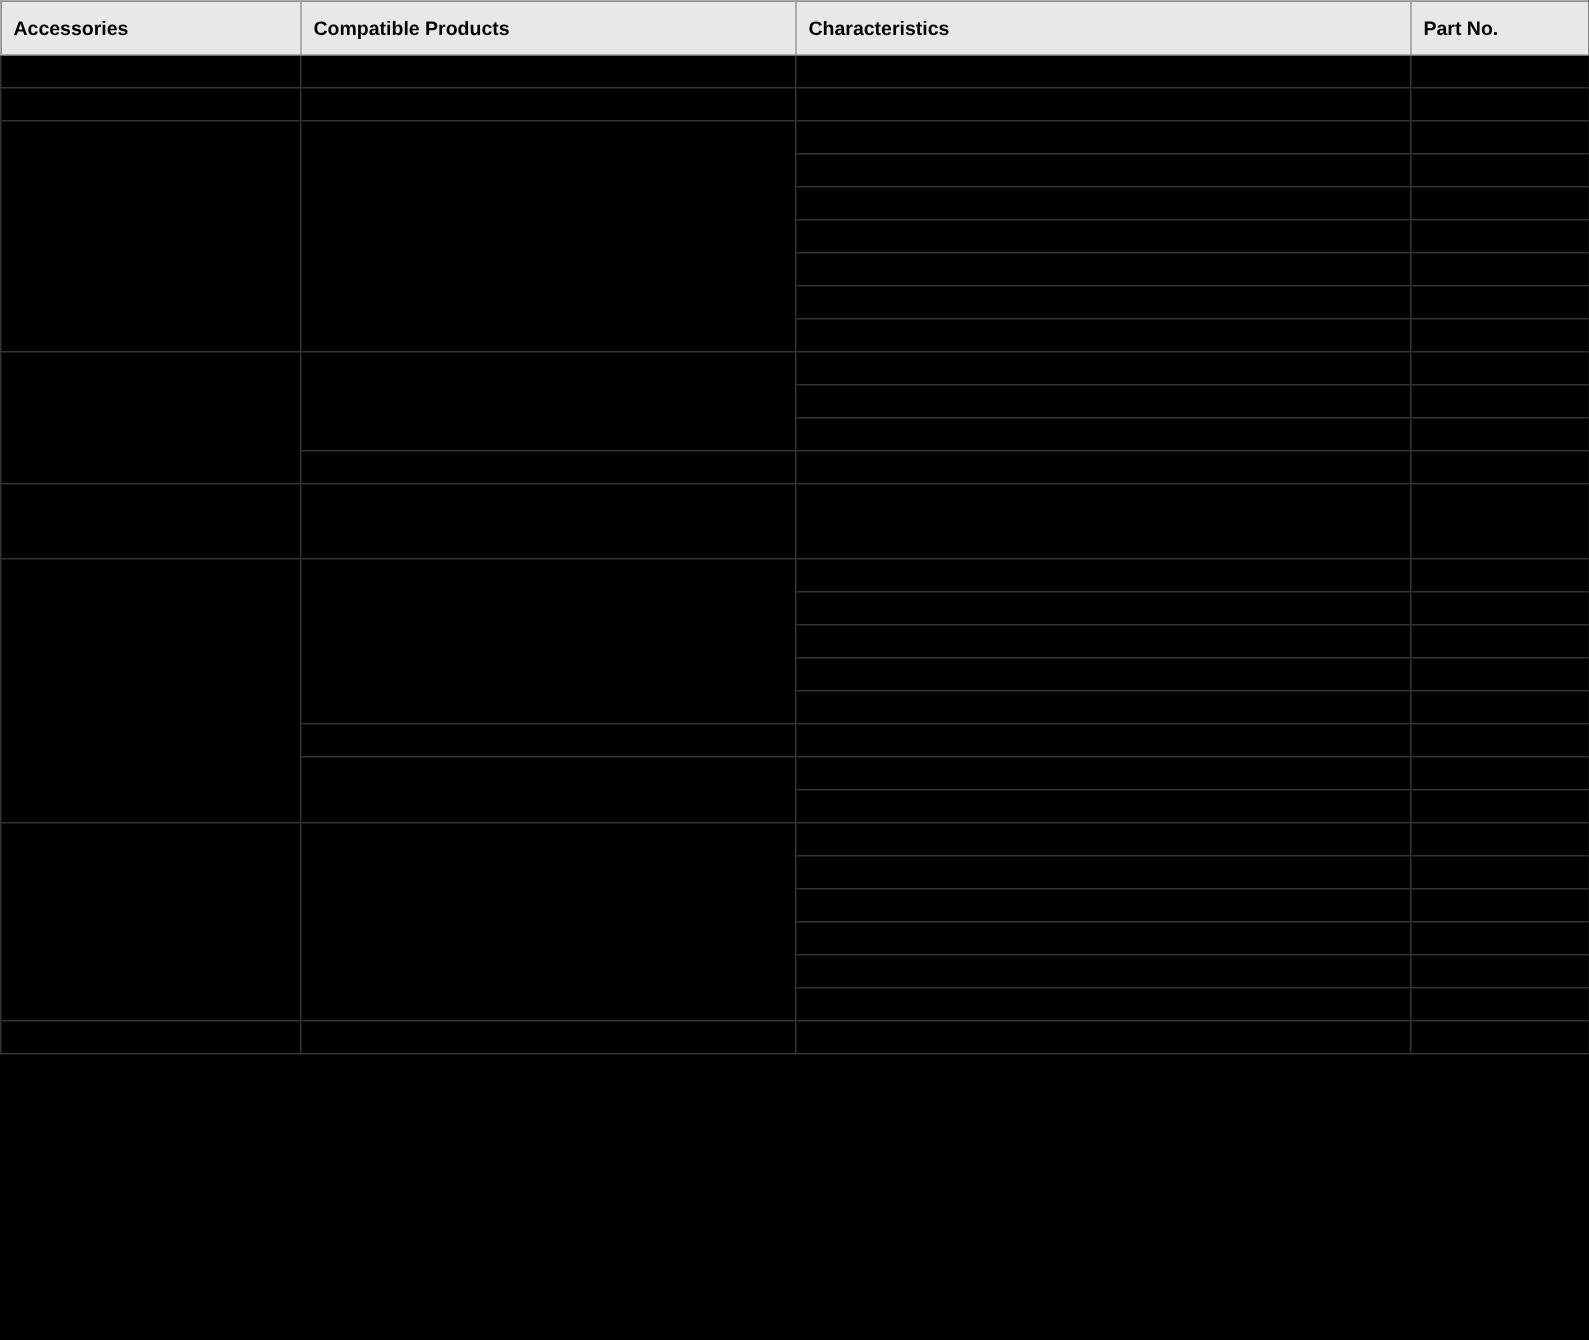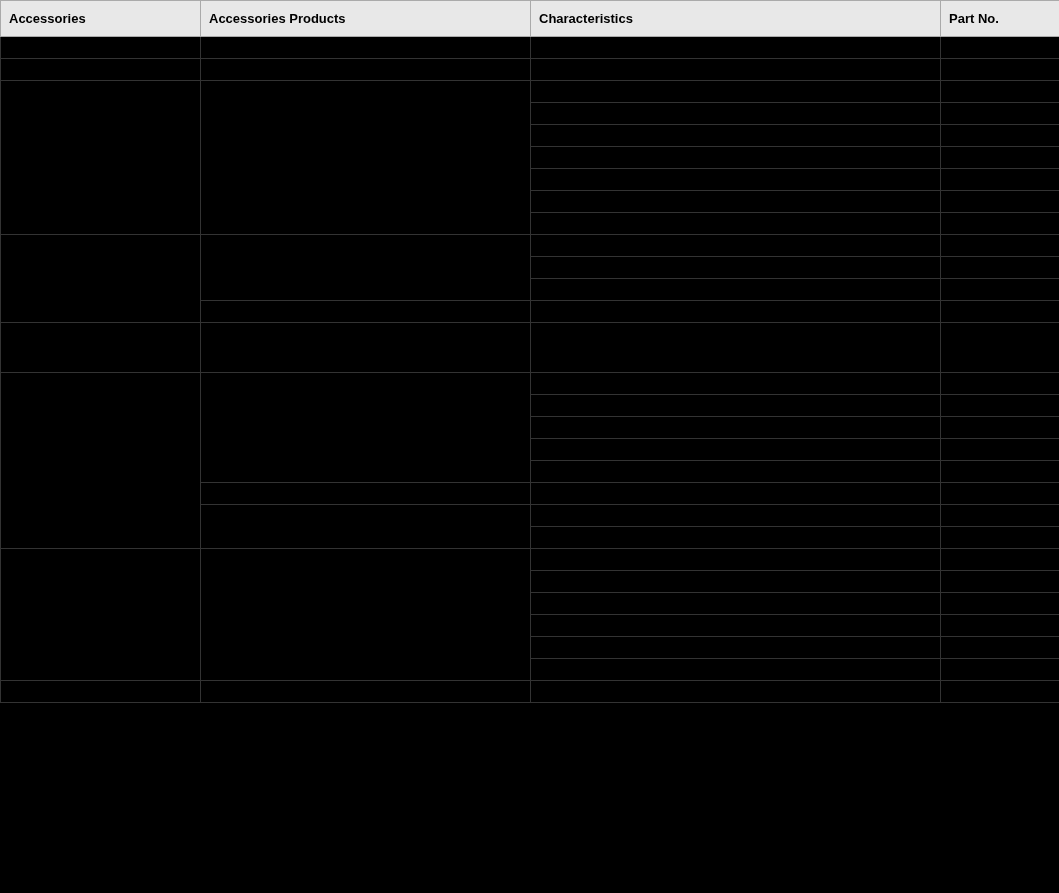--- a/index.html
+++ b/index.html
@@ -58,21 +58,21 @@
 <table class="table-container">
   <colgroup>
     <col class="col-accessories">
     <col class="col-compatible">
     <col class="col-char">
     <col class="col-partno">
   </colgroup>
   <thead>
     <tr>
       <th>Accessories</th>
-      <th>Accessories Products</th>
+      <th>Compatible Products</th>
       <th>Characteristics</th>
       <th>Part No.</th>
     </tr>
   </thead>
   <tbody>
 
     <tr>
       <td style="height:22px;"></td>
       <td style="height:22px;"></td>
       <td style="height:22px;"></td>

